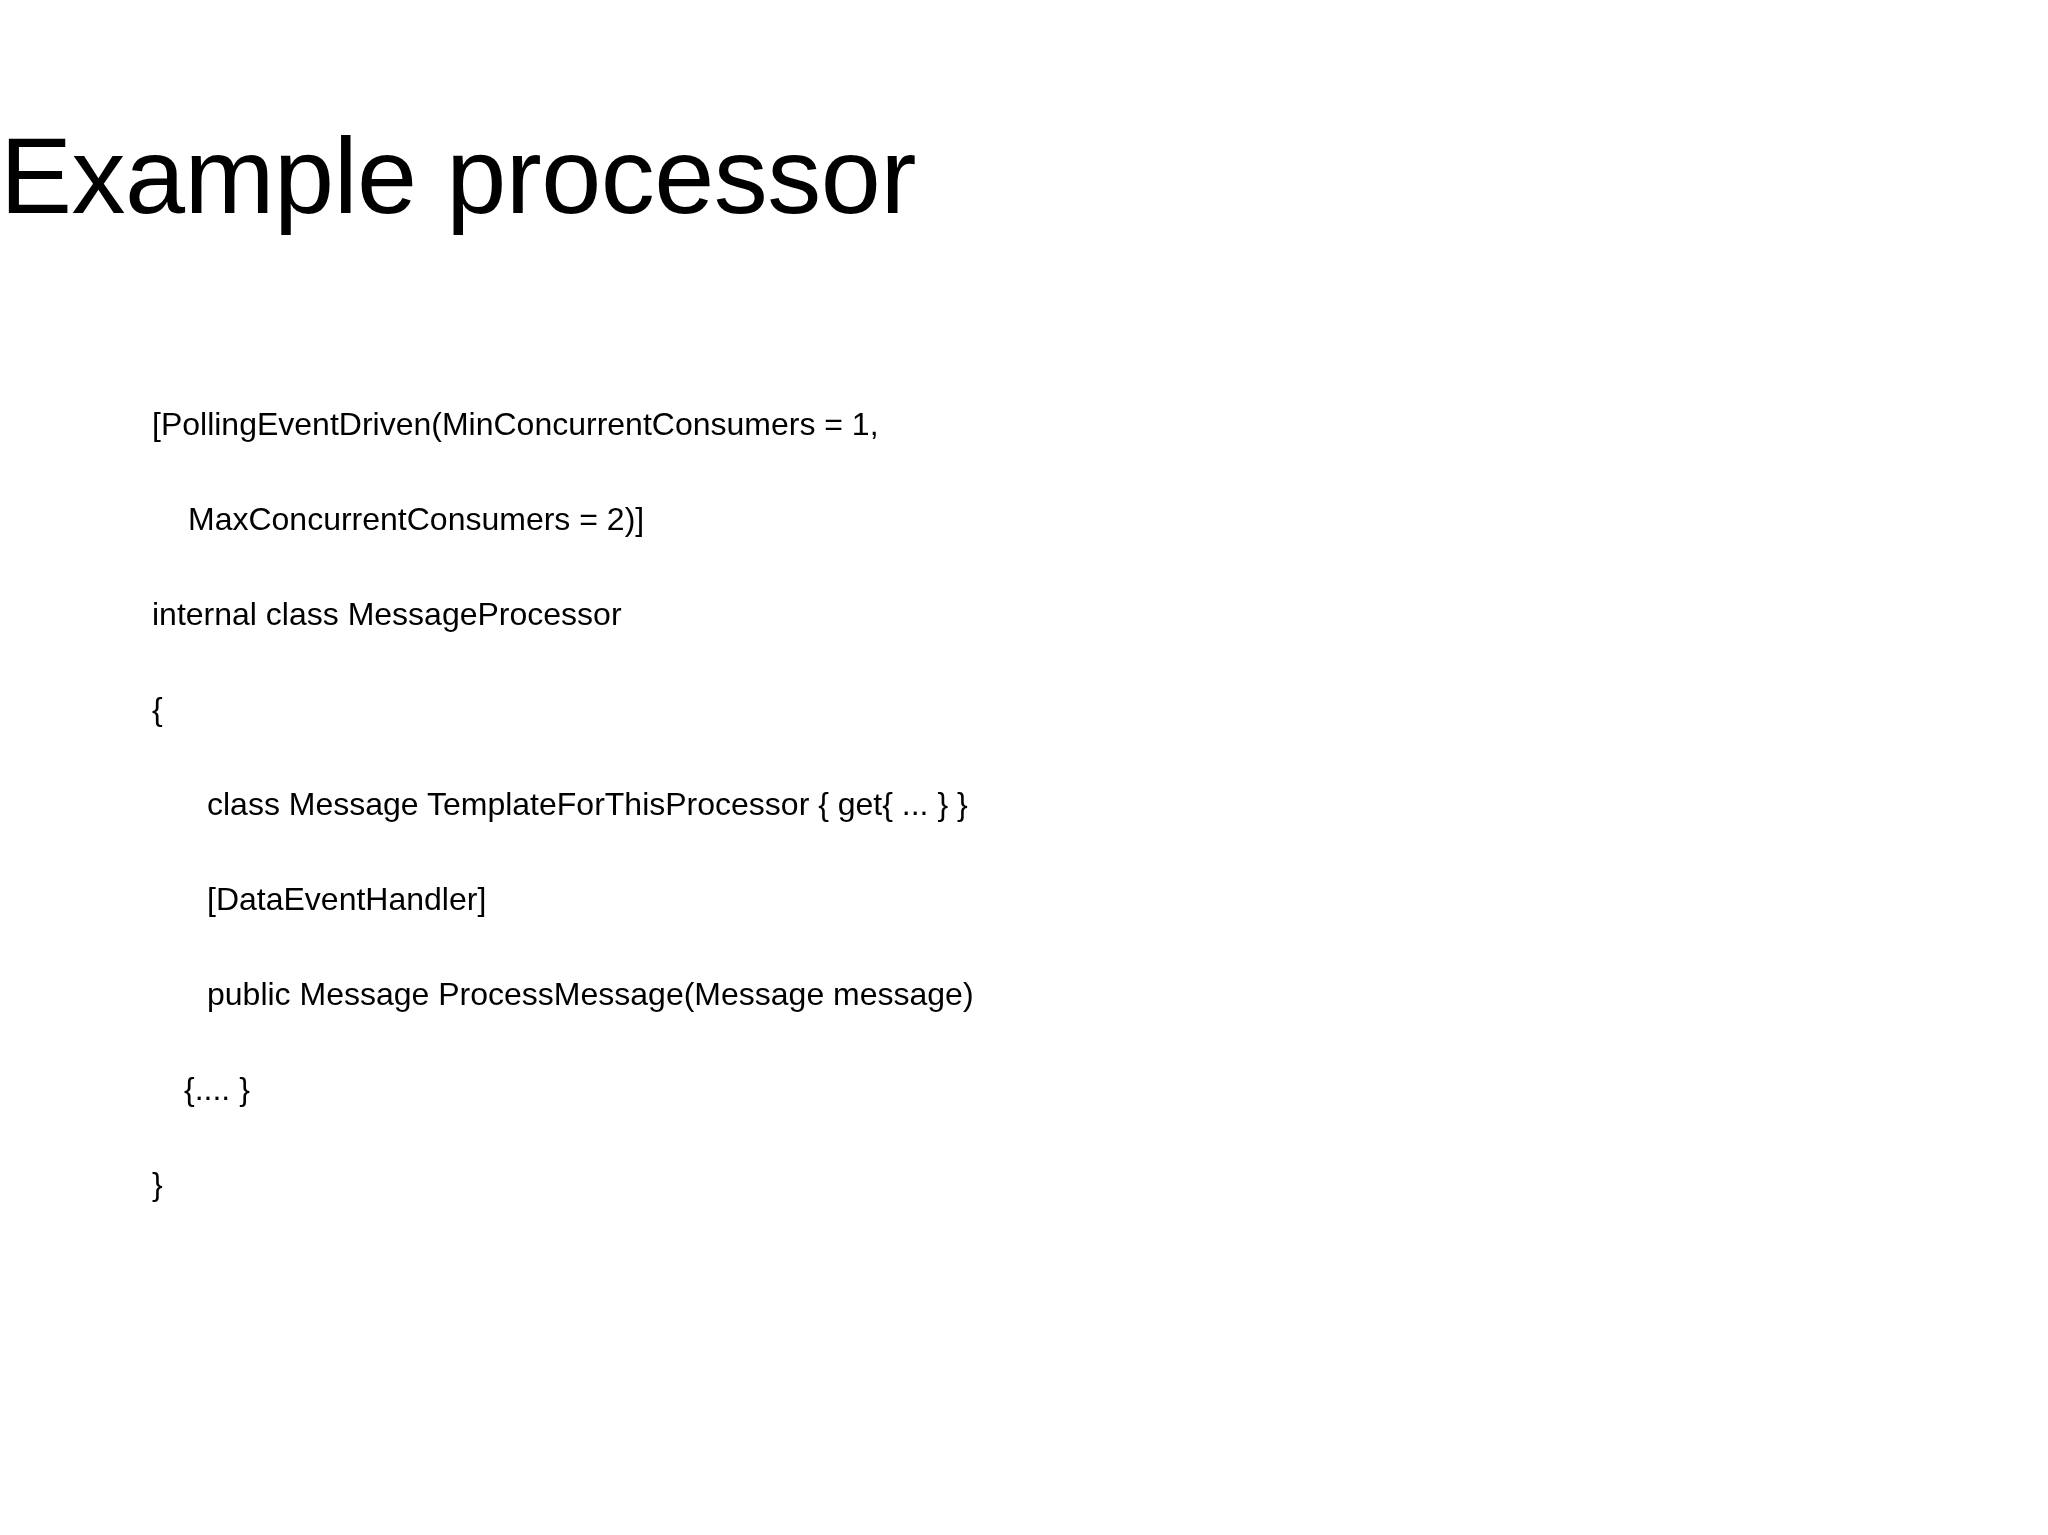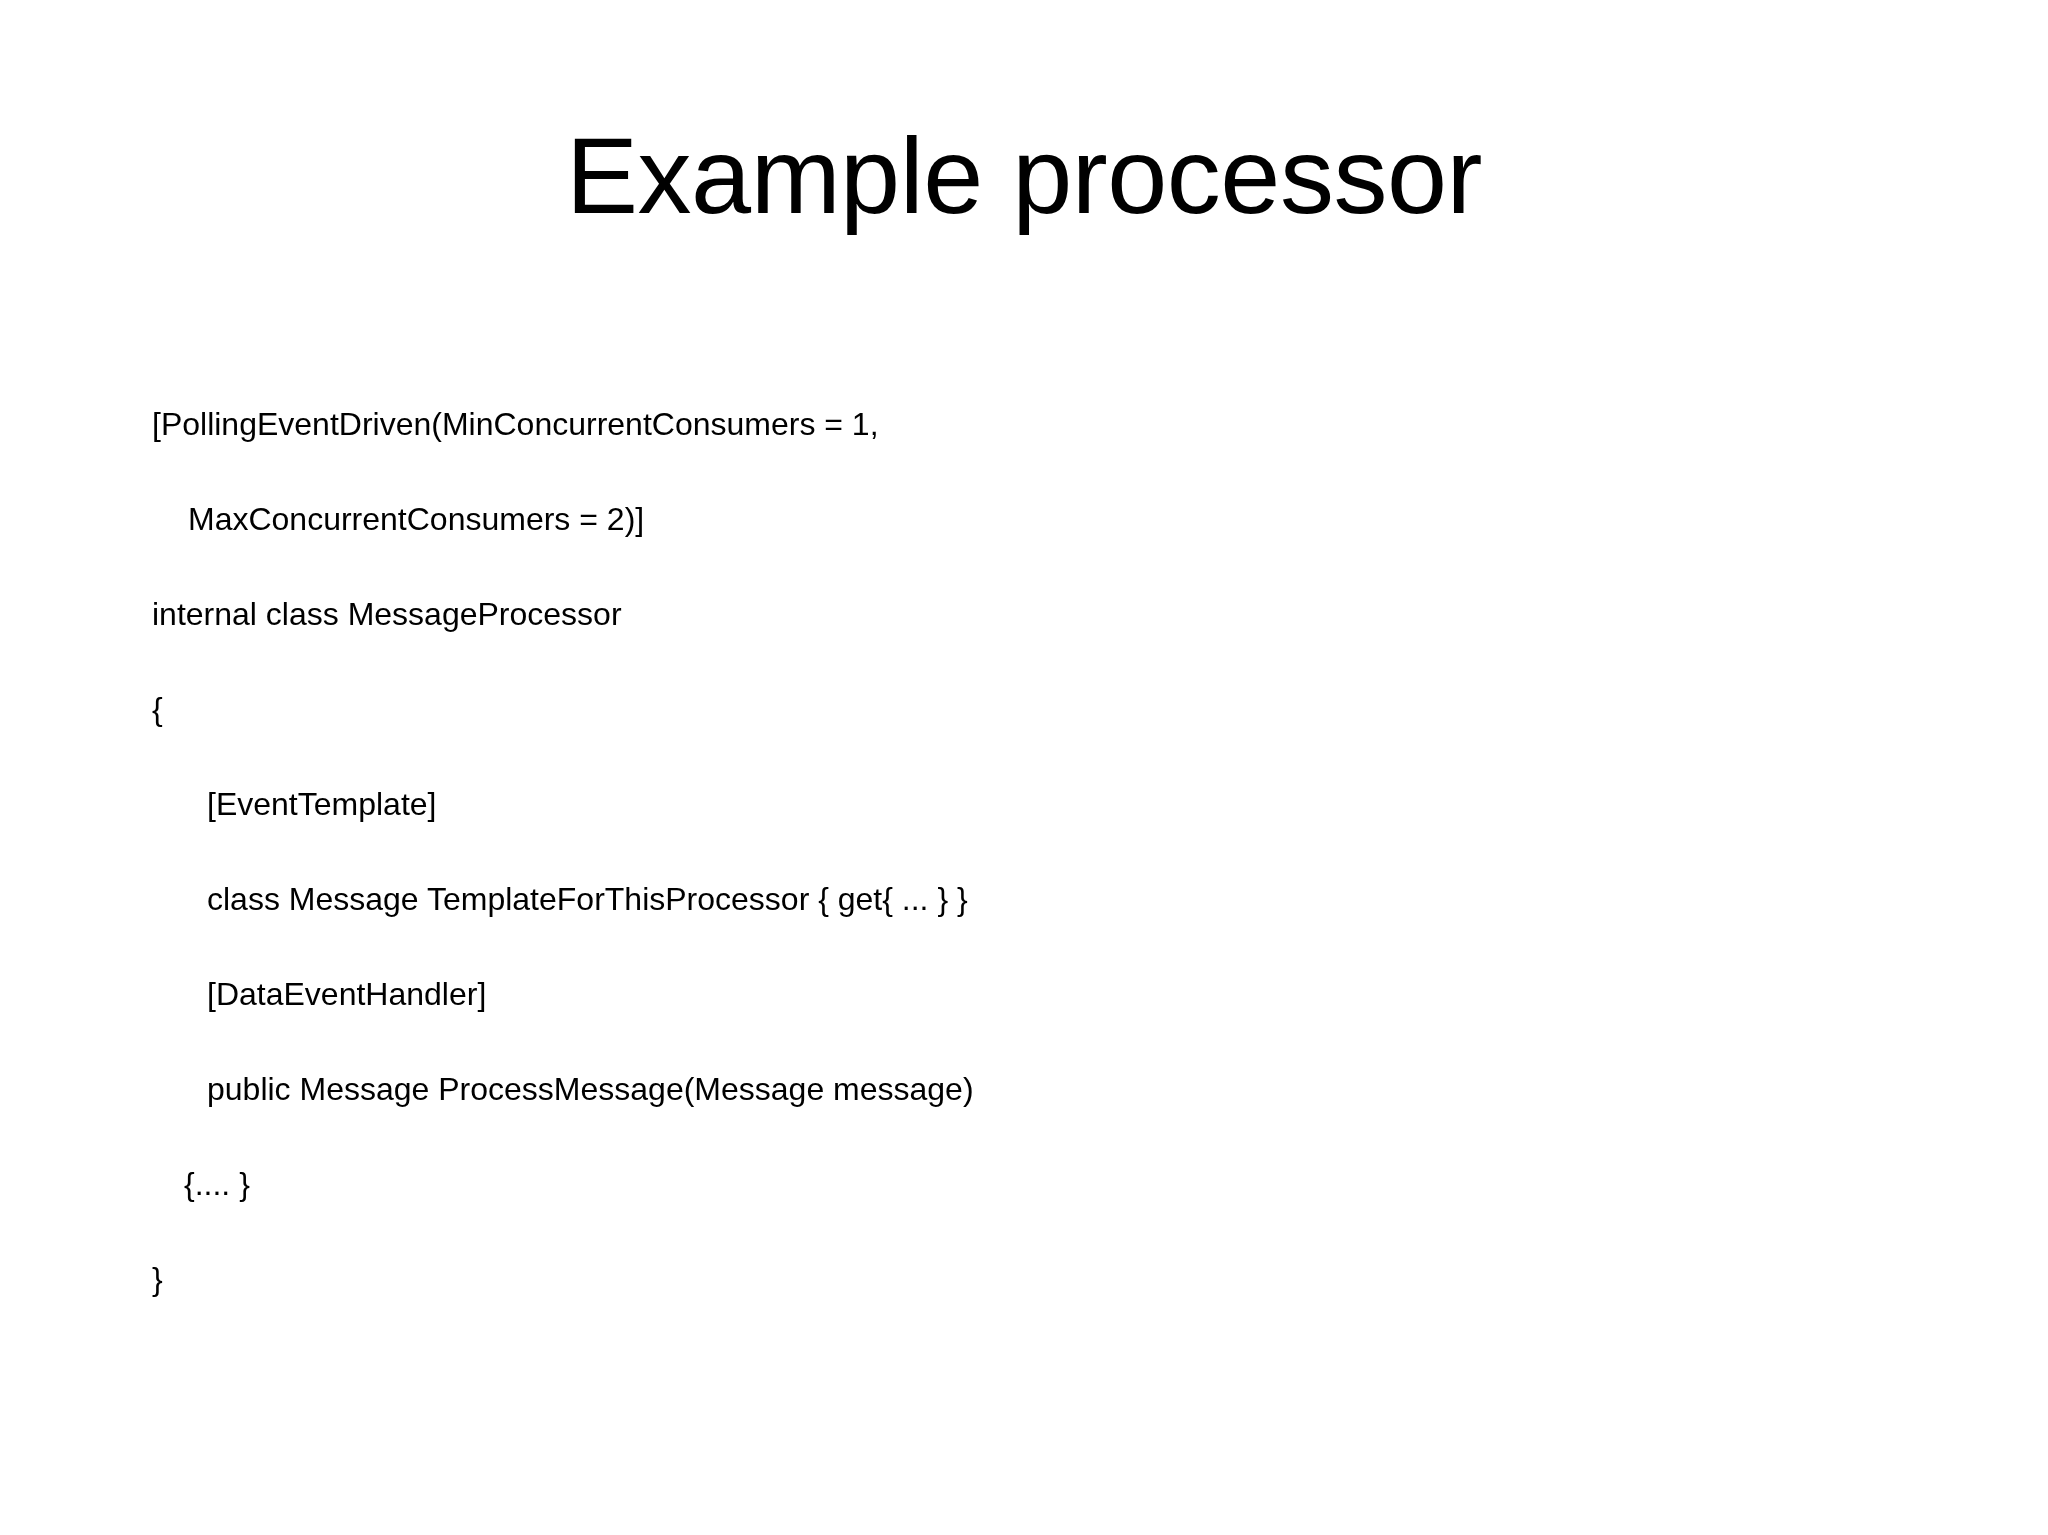--- a/index.html
+++ b/index.html
@@ -23,21 +23,20 @@
     background: #ffffff;
     box-sizing: border-box;
   }
 
   
   .slide-title {
     position: absolute;
     left: 0;
     top: 118px;
     width: 2048px;
-    text-align: center;
     font-size: 108px;
     line-height: 1.08;
     font-weight: 400;
     letter-spacing: -0.5px;
     color: #000000;
     white-space: pre;
   }
 
   
   .slide-body {
@@ -73,21 +72,20 @@
   <div class="slide-body">
 
     <div class="code-line indent-0">[PollingEventDriven(MinConcurrentConsumers = 1,</div>
 
     <div class="code-line indent-1">MaxConcurrentConsumers = 2)]</div>
 
     <div class="code-line indent-0">internal class MessageProcessor</div>
 
     <div class="code-line indent-0">{</div>
 
-    <div class="code-line indent-2">[EventTemplate]</div>
 
     <div class="code-line indent-2">class Message TemplateForThisProcessor { get{ ... } }</div>
 
     <div class="code-line indent-2">[DataEventHandler]</div>
 
     <div class="code-line indent-2">public Message ProcessMessage(Message message)</div>
 
     <div class="code-line indent-3">{.... }</div>
 
     <div class="code-line indent-0">}</div>

